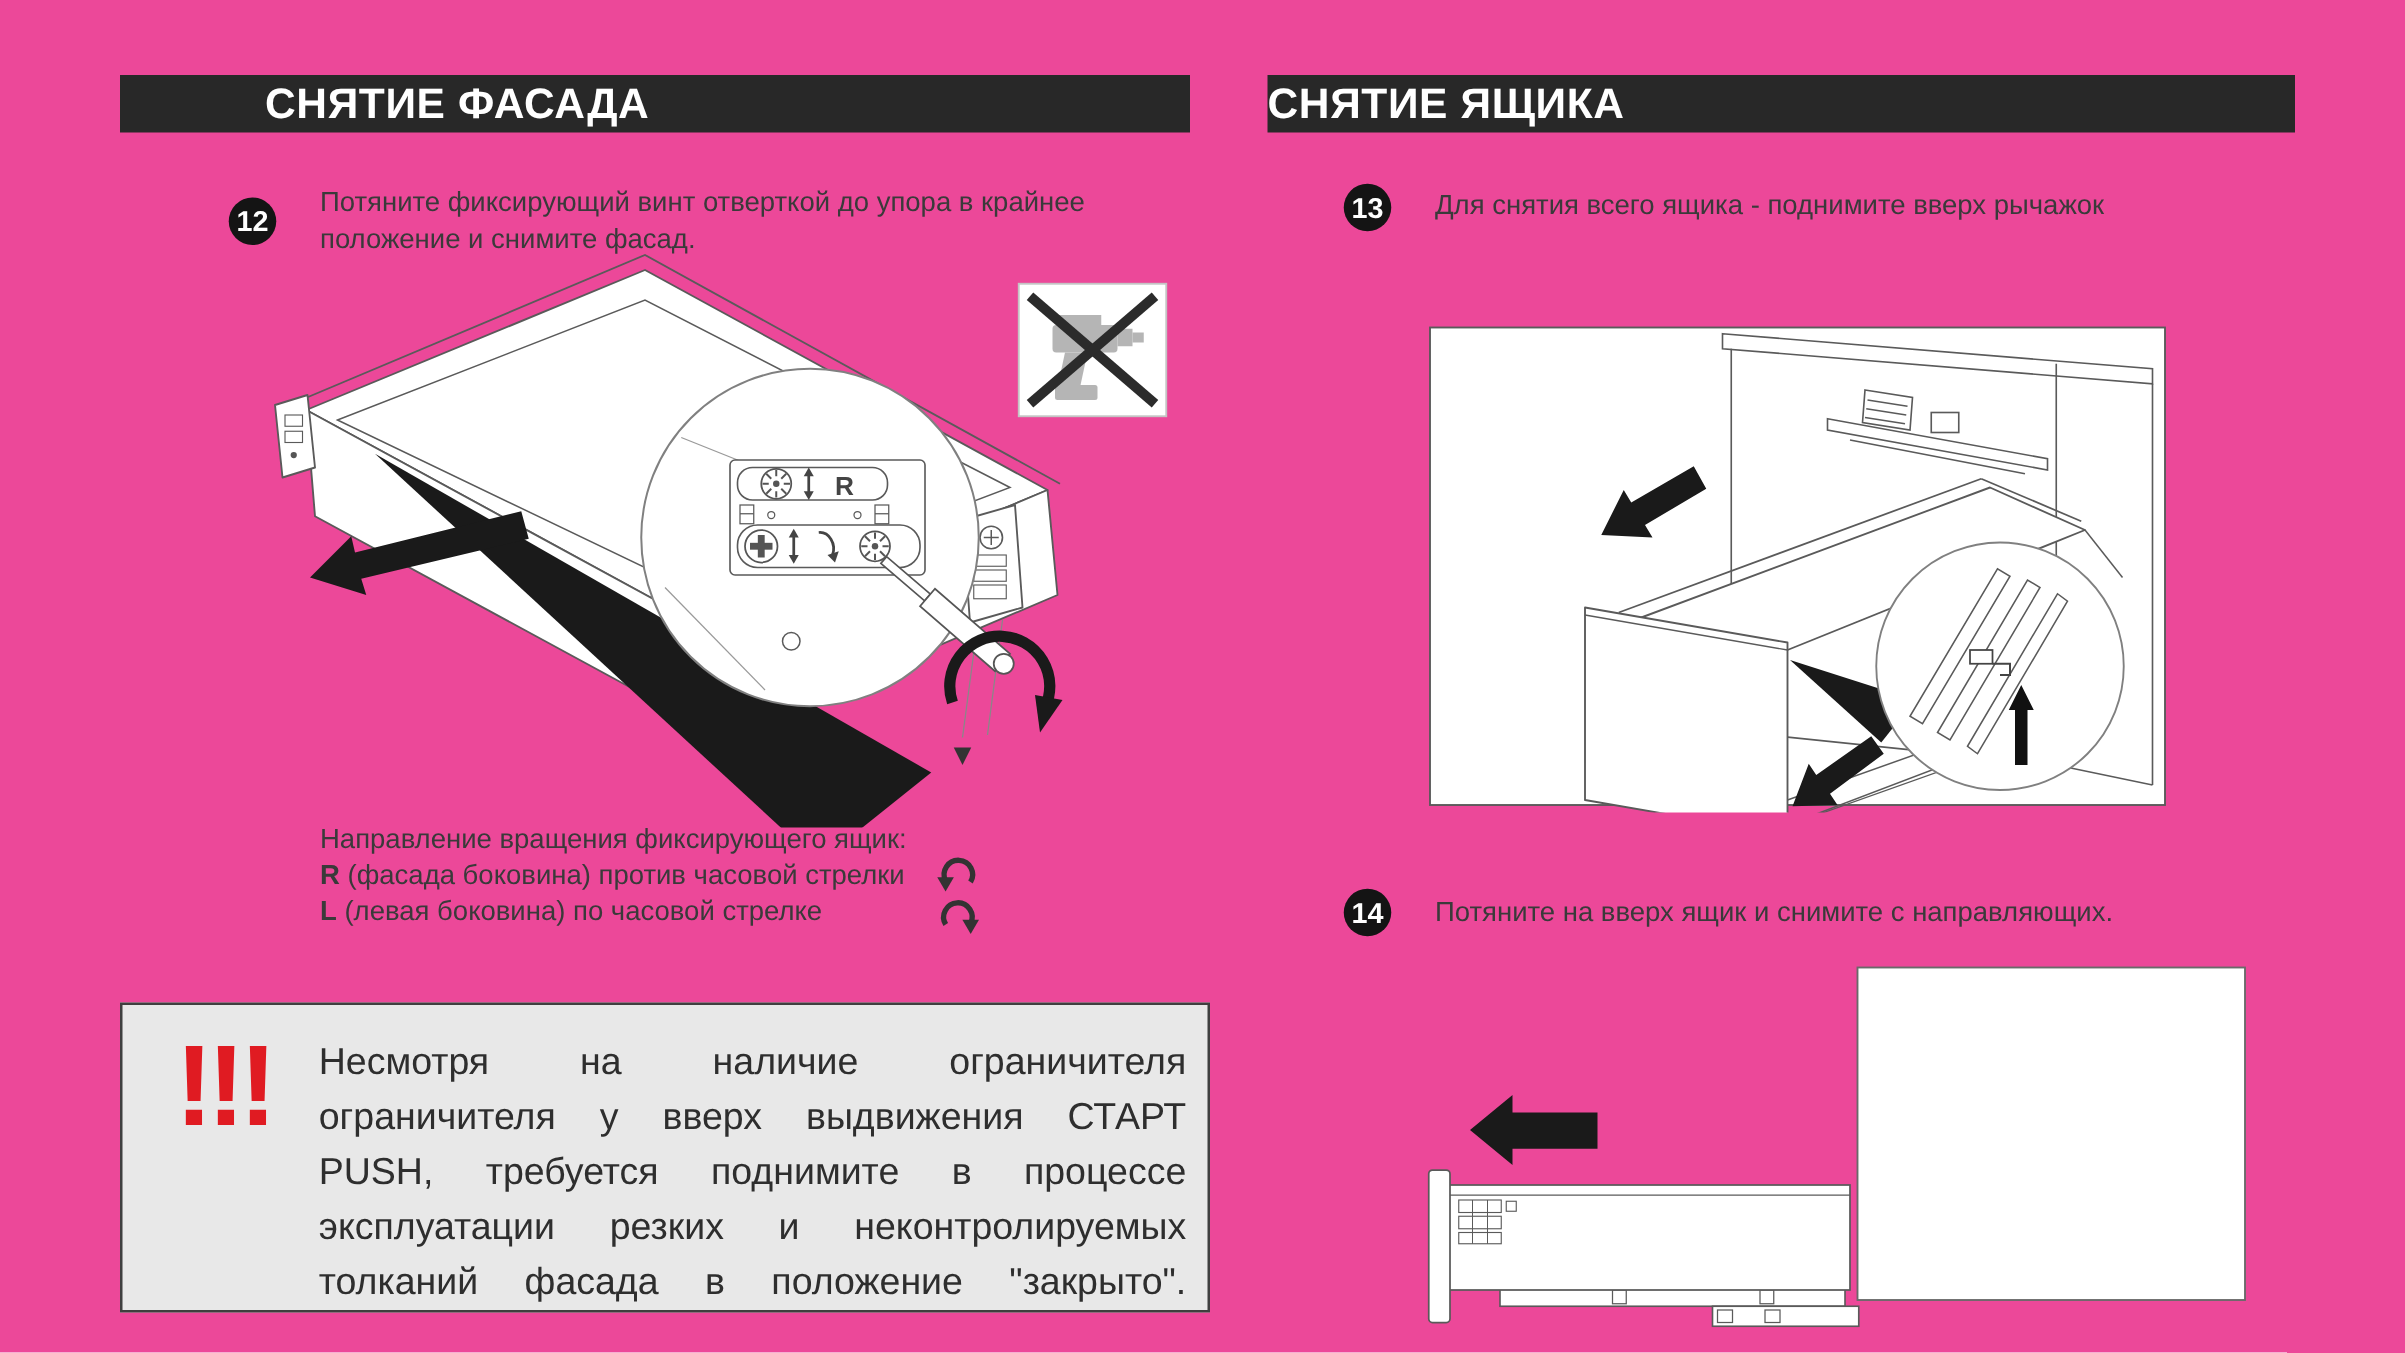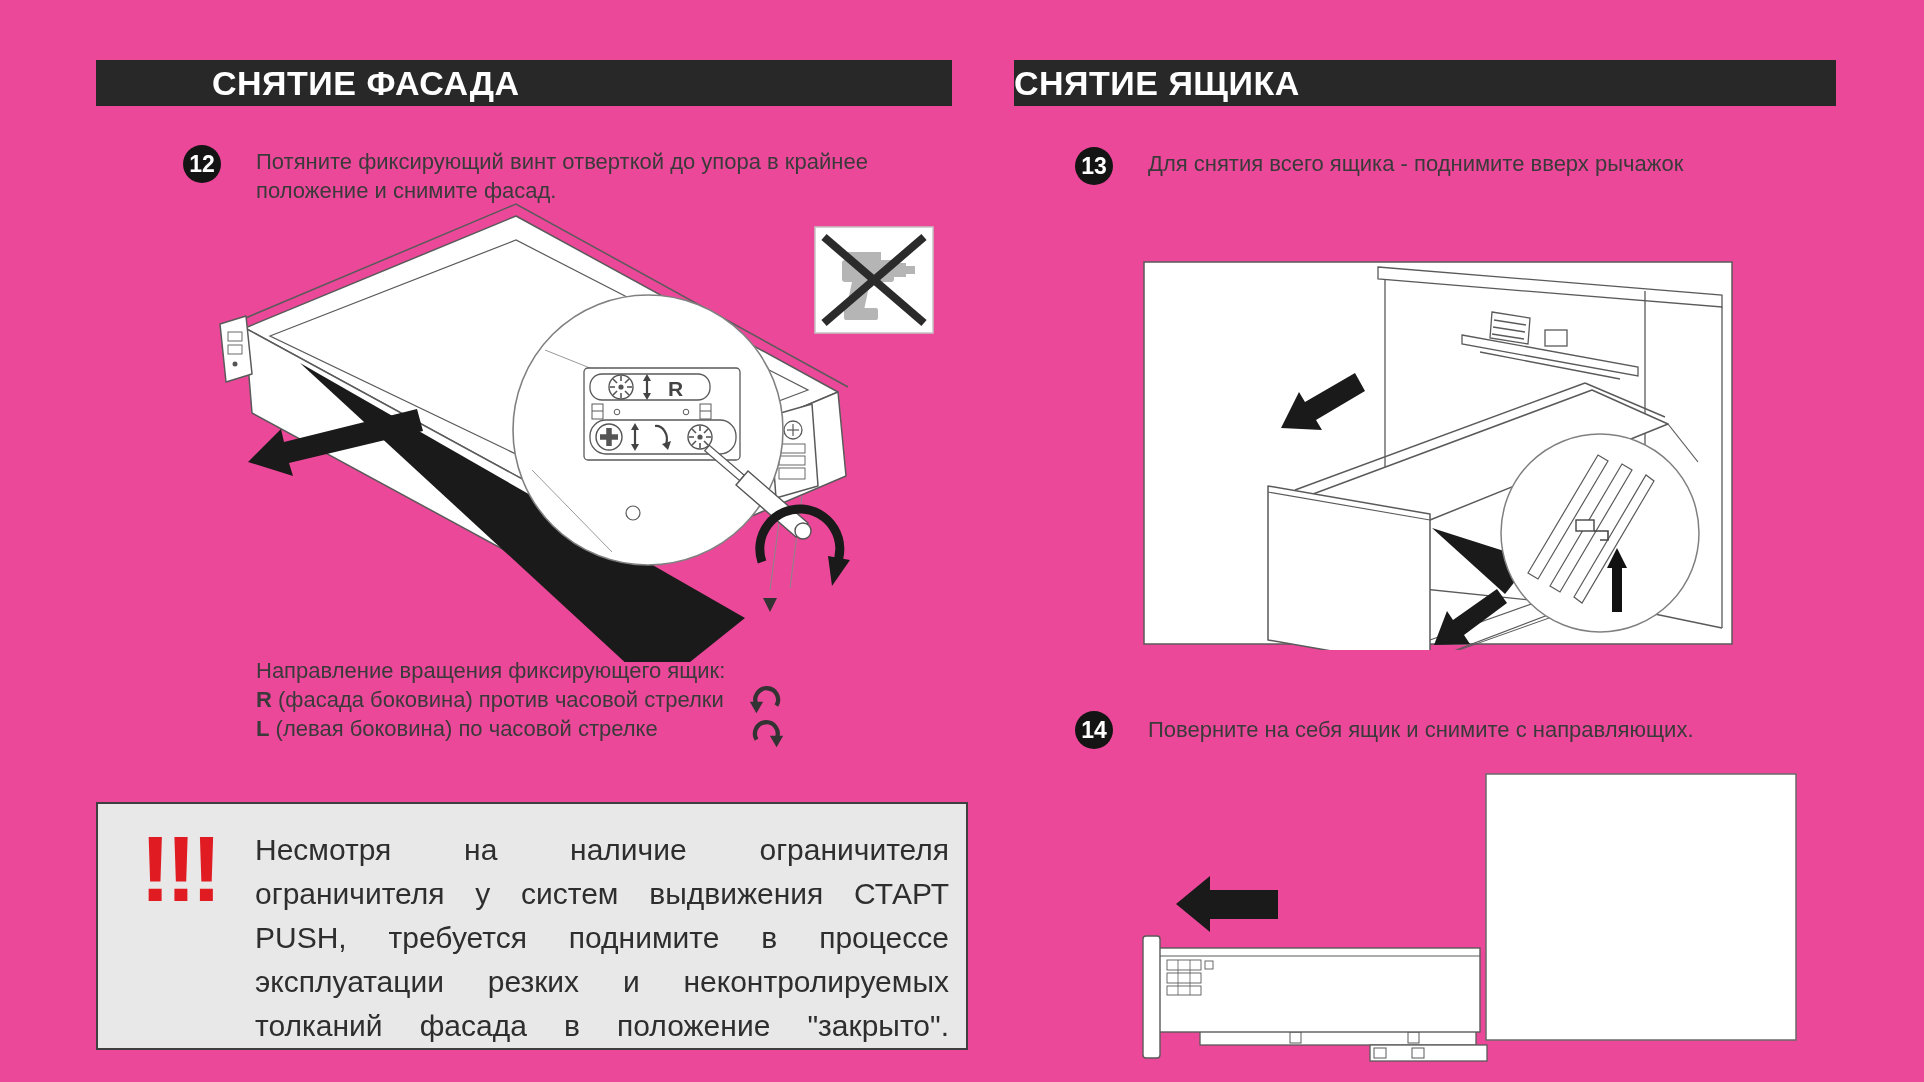--- a/index.html
+++ b/index.html
@@ -26,21 +26,21 @@
 </style>
 </head>
 <body>
 
 <div class="page">
 
   <div class="hbar" style="left:96px;top:60px;width:856px;">
     <span style="padding-left:116px;">СНЯТИЕ ФАСАДА</span>
   </div>
 
-  <div class="badge" style="left:183px;top:145px;">12</div>
+  <div class="badge" style="left:183px;top:158px;">12</div>
   <div class="steptext" style="left:256px;top:147px;">
     <div>Потяните фиксирующий винт отверткой до упора в крайнее</div>
     <div>положение и снимите фасад.</div>
   </div>
 
   <svg style="left:210px;top:200px;" width="760" height="462" viewBox="210 200 760 462">
 
     <g>
       <rect x="815" y="227" width="118" height="106" fill="#ffffff" stroke="#c4c4c4" stroke-width="1.5"></rect>
       <g fill="#b5b5b5" stroke="none">
@@ -171,21 +171,21 @@
   </svg>
   <svg style="left:747px;top:713px;" width="42" height="38" viewBox="0 0 42 40">
     <path d="M9 28 A12 12 0 1 1 30 27" fill="none" stroke="#333" stroke-width="4.5"></path>
     <polygon points="23,24 37,24 30,36" fill="#333"></polygon>
   </svg>
 
   <div class="warnbox">
     <div class="warnmarks">!!!</div>
     <div class="warntext">
       <div>Несмотря на наличие ограничителя</div>
-      <div>ограничителя у систем выдвижения СТАРТ</div>
+      <div>ограничителя у вверх выдвижения СТАРТ</div>
       <div>PUSH, требуется поднимите в процессе</div>
       <div>эксплуатации резких и неконтролируемых</div>
       <div>толканий фасада в положение "закрыто".</div>
     </div>
   </div>
 
   <div class="hbar" style="left:1014px;top:60px;width:822px;">
     <span style="">СНЯТИЕ ЯЩИКА</span>
   </div>
 
@@ -235,21 +235,21 @@
       <polygon points="1550,586 1622,464 1632,470 1560,592" fill="#fff" stroke="#5a5a5a" stroke-width="1.2"></polygon>
       <polygon points="1574,597 1646,475 1654,481 1582,603" fill="#fff" stroke="#5a5a5a" stroke-width="1.2"></polygon>
       <rect x="1576" y="520" width="18" height="11" fill="#fff" stroke="#444" stroke-width="1.4"></rect>
       <path d="M1594 531 h14 v9 h-8" fill="none" stroke="#444" stroke-width="1.6"></path>
       <polygon points="1617,548 1627,568 1622,568 1622,612 1612,612 1612,568 1607,568" fill="#111"></polygon>
     </g>
   </svg>
 
   <div class="badge" style="left:1075px;top:711px;">14</div>
   <div class="steptext" style="left:1148px;top:715px;">
-    <div>Поверните на себя ящик и снимите с направляющих.</div>
+    <div>Потяните на вверх ящик и снимите с направляющих.</div>
   </div>
 
   <svg style="left:1130px;top:758px;" width="700" height="312" viewBox="1130 758 700 312">
     <rect x="1486" y="774" width="310" height="266" fill="#fff" stroke="#6a6a6a" stroke-width="1.5"></rect>
     <g>
       <rect x="1200" y="1030" width="276" height="15" fill="#fff" stroke="#5a5a5a" stroke-width="1.3"></rect>
       <rect x="1290" y="1032" width="11" height="11" fill="#fff" stroke="#5a5a5a" stroke-width="1"></rect>
       <rect x="1408" y="1032" width="11" height="11" fill="#fff" stroke="#5a5a5a" stroke-width="1"></rect>
       <rect x="1370" y="1045" width="117" height="16" fill="#fff" stroke="#5a5a5a" stroke-width="1.3"></rect>
       <rect x="1374" y="1048" width="12" height="10" fill="#fff" stroke="#5a5a5a" stroke-width="1"></rect>

